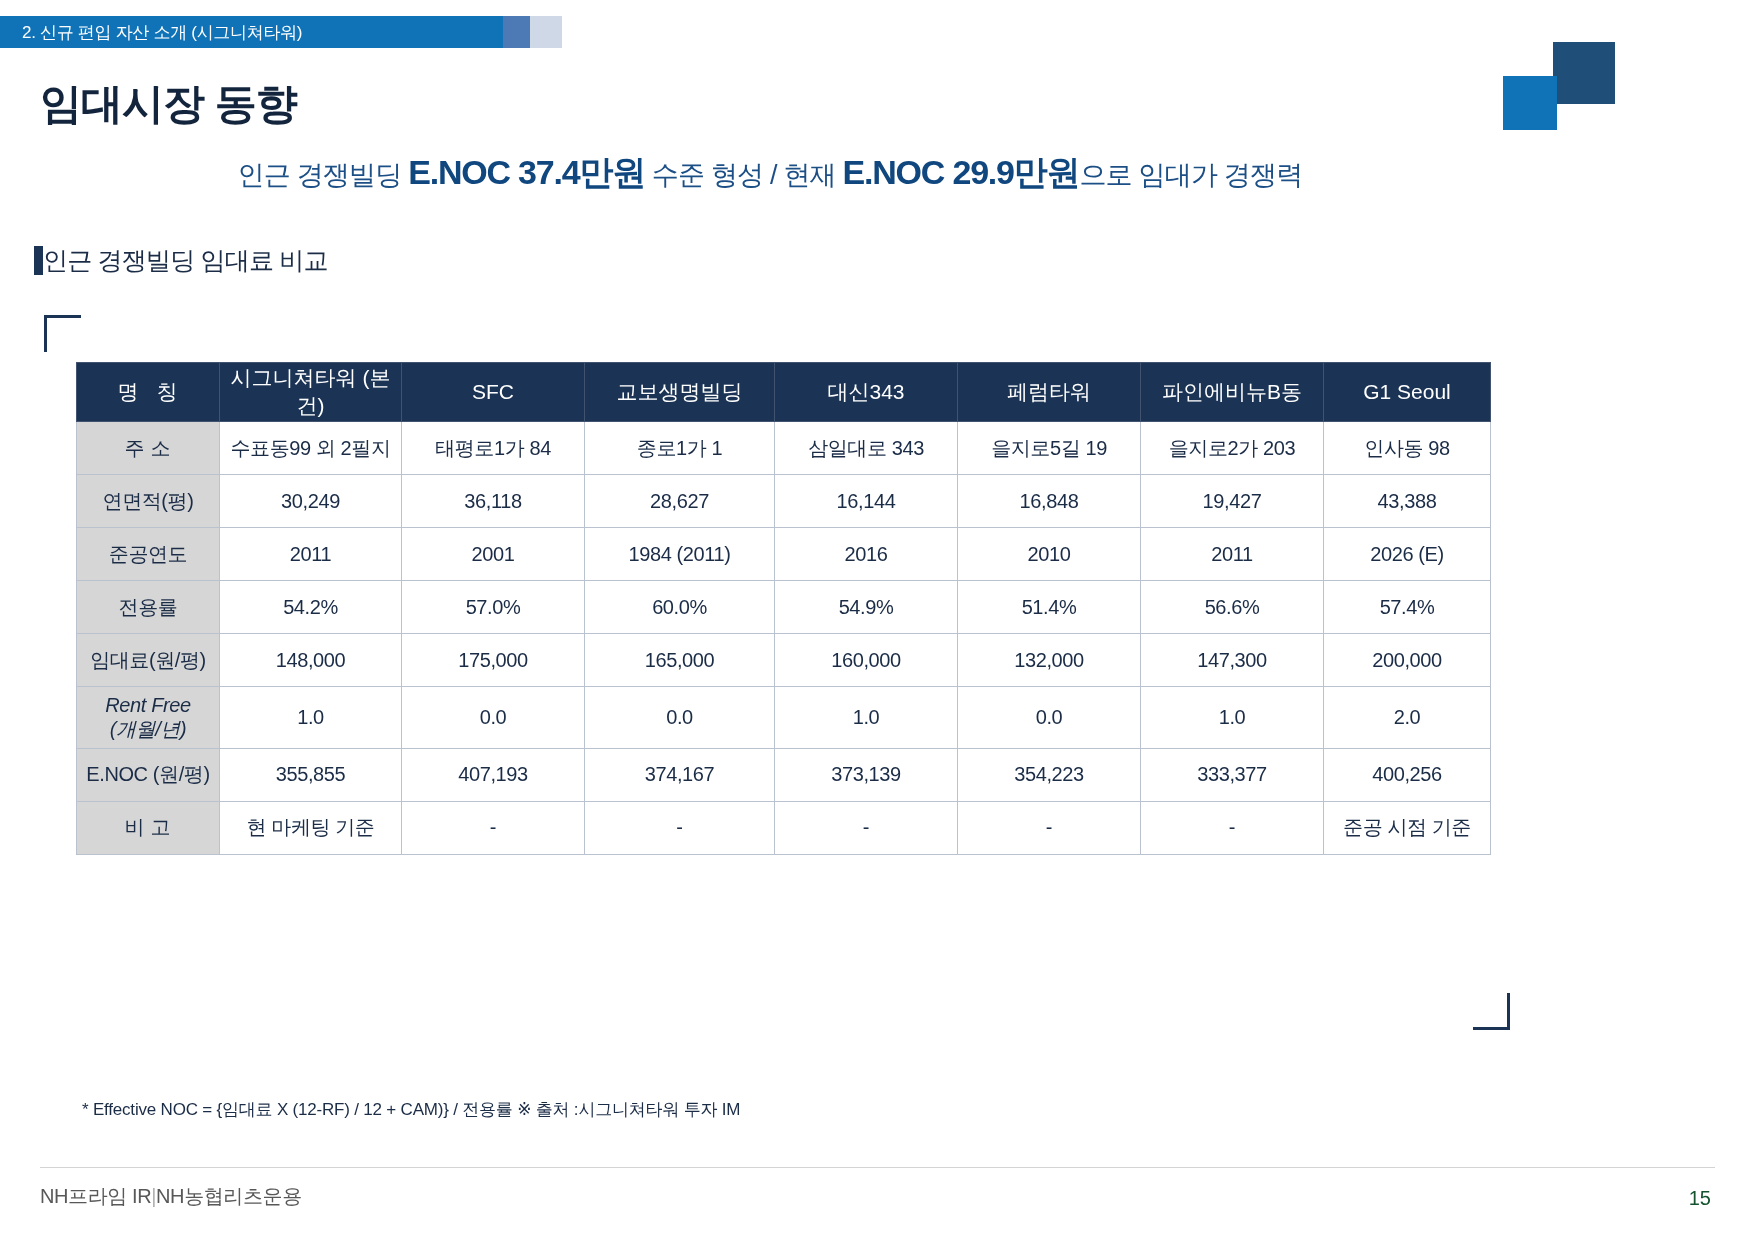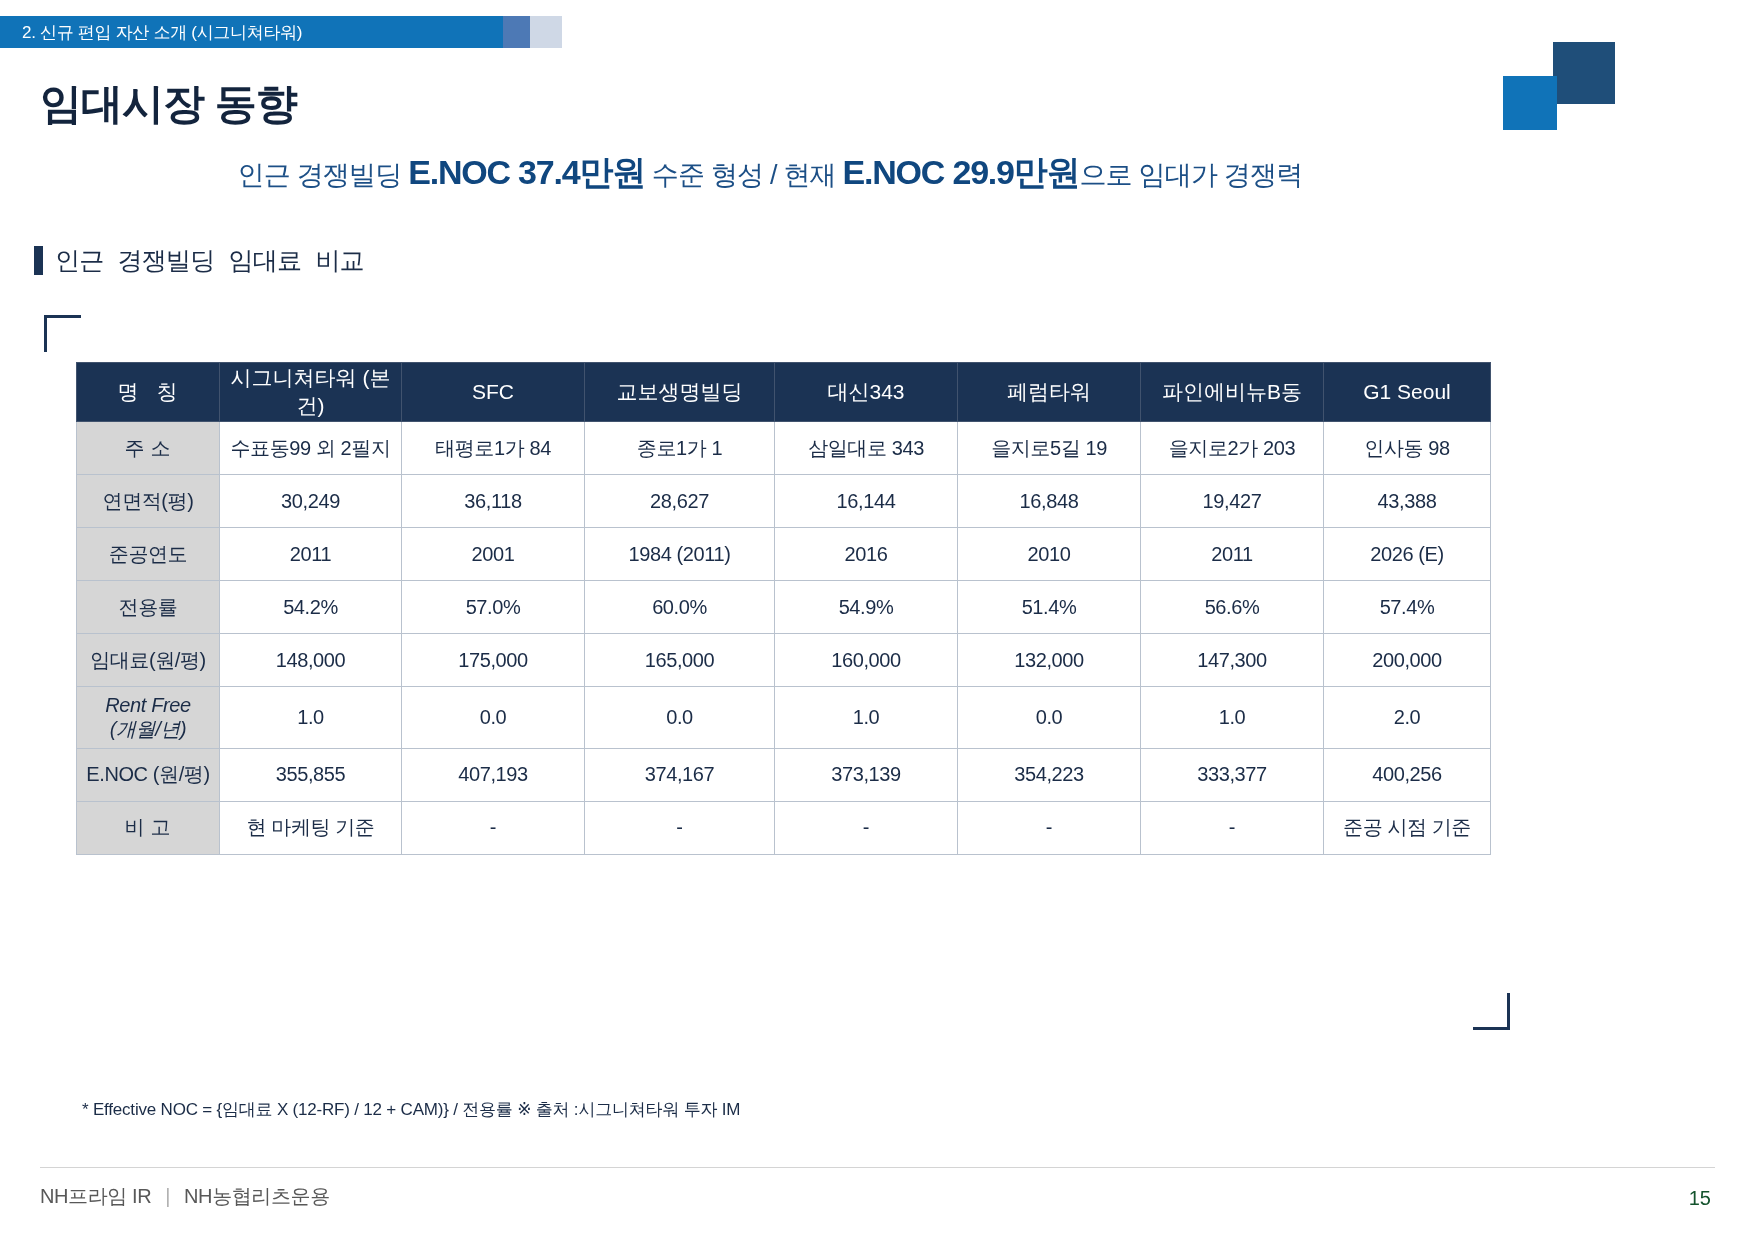--- a/index.html
+++ b/index.html
@@ -97,22 +97,20 @@
     letter-spacing: -1.2px;
   }
 
   
   .section-heading {
     position: absolute;
     top: 244px;
     left: 34px;
     display: flex;
     align-items: center;
-    gap: 12px;
-    font-family: Liberation Mono, monospace;
   }
   .section-bar {
     width: 9px;
     height: 29px;
     background: #1b3354;
   }
   .section-label {
     font-size: 25px;
     color: #1b2c47;
     letter-spacing: -0.8px;
@@ -254,21 +252,20 @@
     background: #d4d4d4;
   }
   .footer-left {
     position: absolute;
     bottom: 30px;
     left: 40px;
     font-size: 20px;
     color: #585858;
     display: flex;
     align-items: center;
-    gap: 14px;
     letter-spacing: -0.4px;
     text-align: center;
   }
   .footer-sep { color: #b0b0b0; }
   .footer-page {
     position: absolute;
     bottom: 30px;
     right: 44px;
     font-size: 20px;
     color: #14532d;

